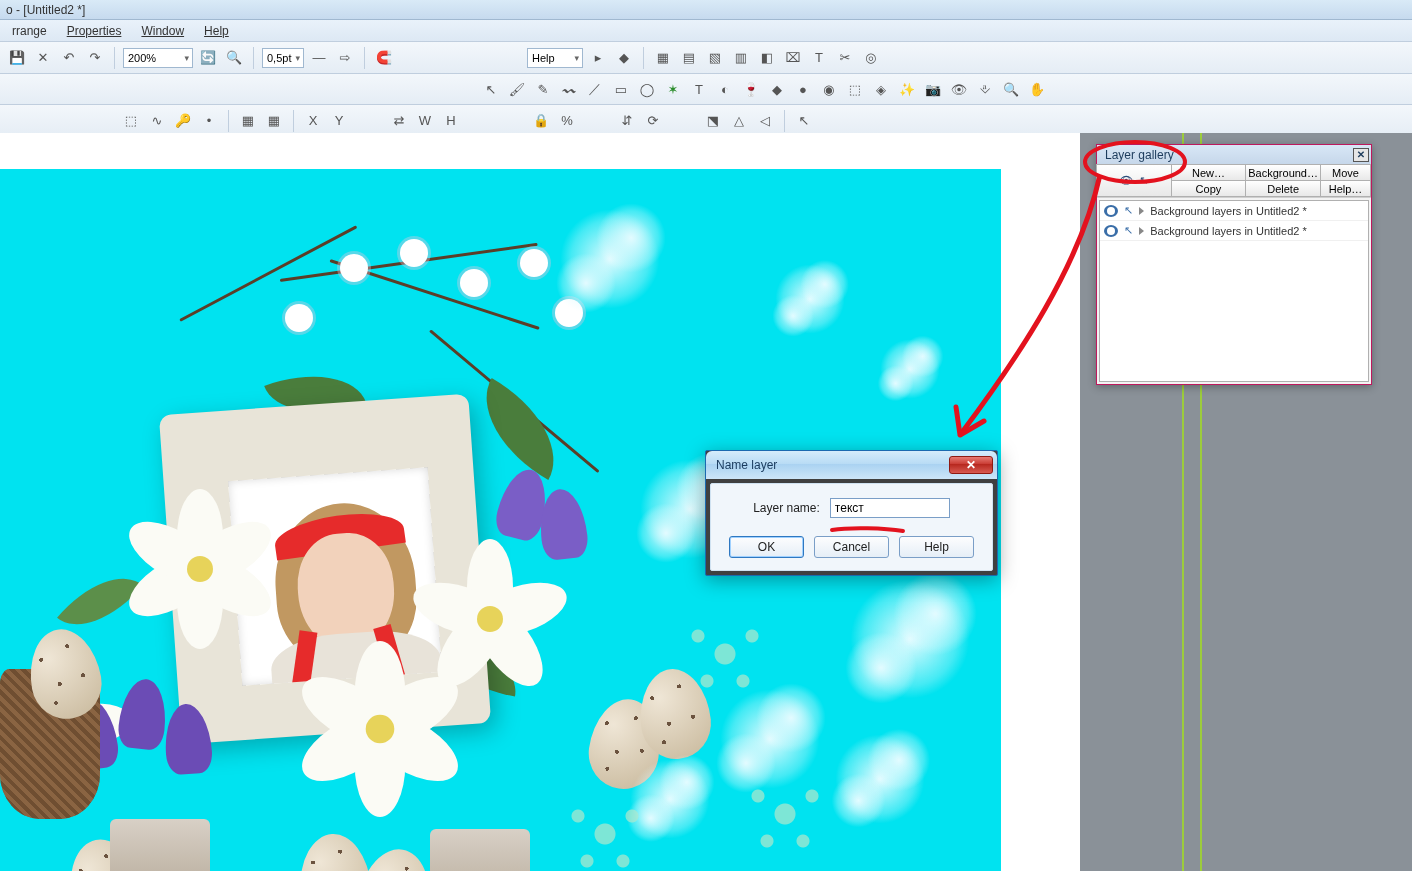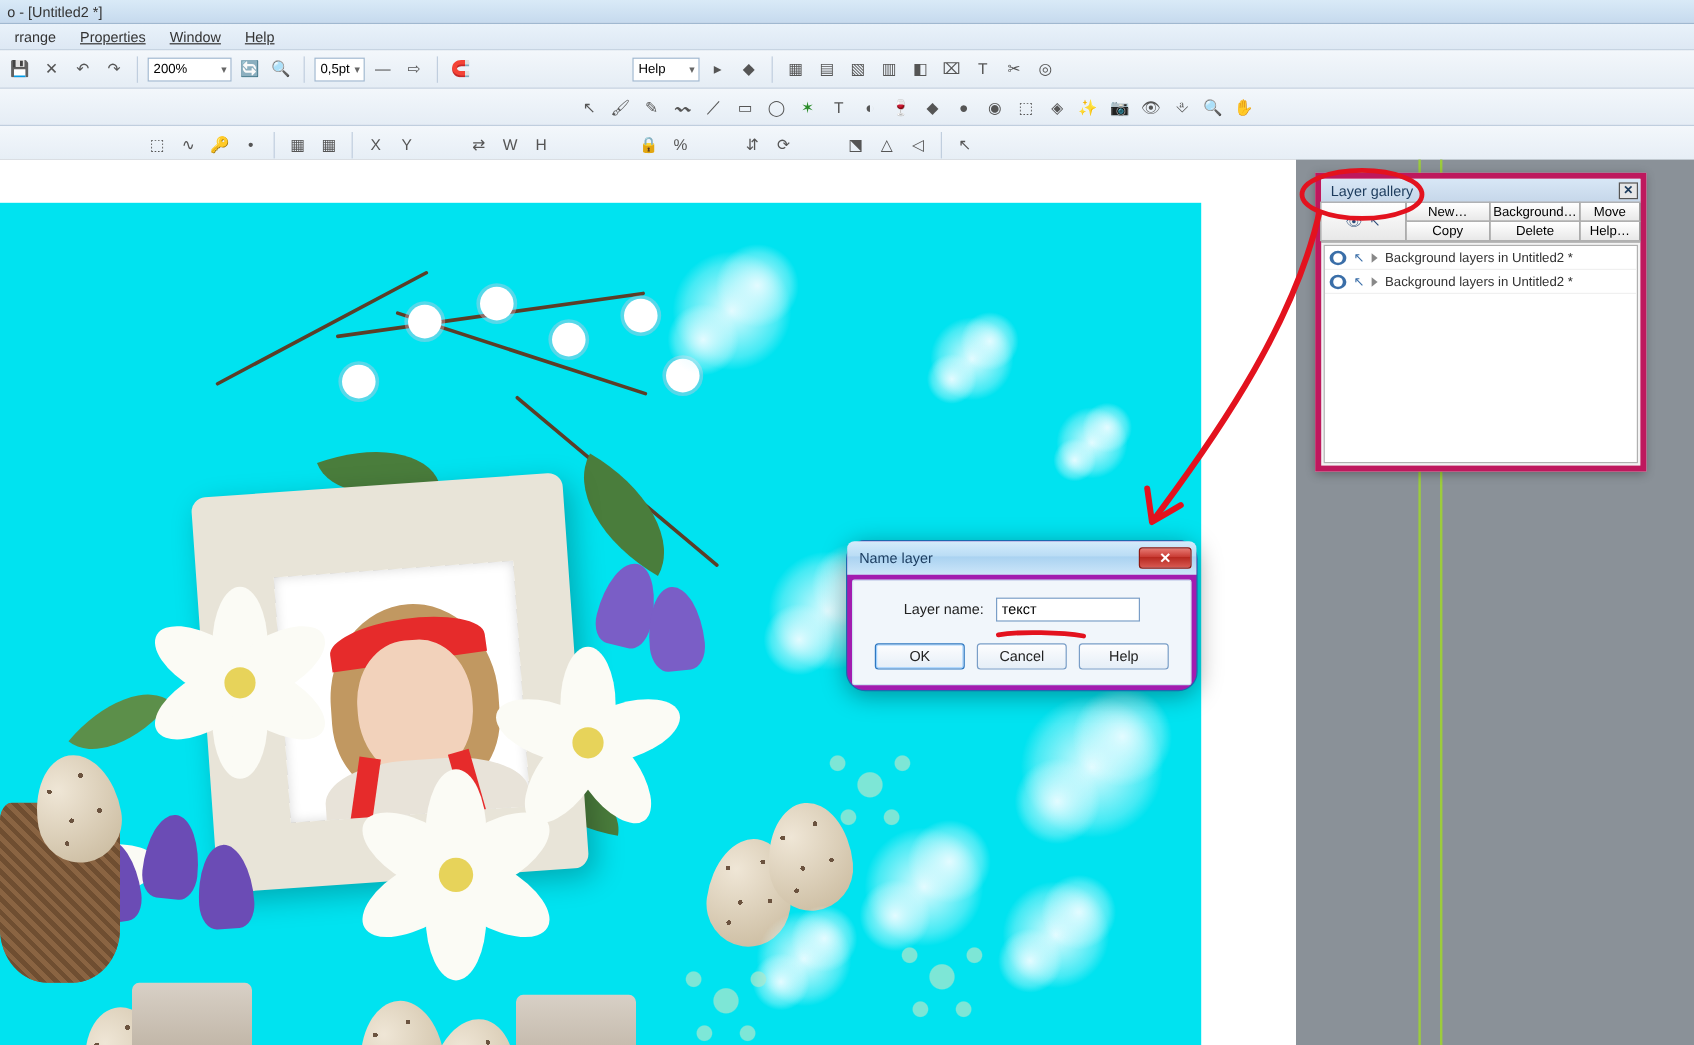--- a/index.html
+++ b/index.html
@@ -69,41 +69,41 @@
         radial-gradient(circle at 30% 80%, #b2e8cc 6px, transparent 7px),
         radial-gradient(circle at 70% 80%, #b2e8cc 6px, transparent 7px);
         opacity:0.7;}
 
     
     .guide-v { position:absolute; top:0; bottom:0; width:2px; background:#9ccc3c;}
     .guide-h1 { right: 228px; }
     .guide-h2 { right: 210px; }
 
     
-    .dialog { position:absolute; left:705px; top:450px; width:293px; background:#a21caf; border:1px solid #1b6ab0; border-radius:16px; box-shadow:0 4px 20px rgba(0,0,0,0.35); font-size:12px;}
+    .dialog { position:absolute; left:705px; top:450px; width:293px; background:#404040; border:1px solid #1b6ab0; border-radius:2px; box-shadow:0 4px 20px rgba(0,0,0,0.35); font-size:12px;}
     .dialog-tb { height:28px; background:linear-gradient(#d5ecfb,#b9dcf5 45%,#a9d2f1 46%,#cde6f9); border-radius:6px 6px 0 0; display:flex; align-items:center; padding:0 4px 0 10px; color:#1a3b5e;}
     .dialog-title { flex:1; }
     .dlg-close { width:44px; height:18px; background:linear-gradient(#e77a73,#c83a32 45%,#b7281f 46%,#d85a52); border:1px solid #8f1a12; border-radius:3px; color:#fff; display:flex; align-items:center; justify-content:center; font-weight:bold; font-size:12px;}
     .dialog-body { background:#f1f6fb; border:1px solid #d0e2f1; margin:4px; border-radius:2px; padding:14px 12px 12px;}
     .dlg-row { display:flex; align-items:center; justify-content:center; gap:10px; margin-bottom:18px;}
     .dlg-row label { color:#222;}
     .dlg-input { width:120px; height:20px; border:1px solid #7a9ec7; background:#fff; padding:0 4px; font-size:12px;}
     .dlg-btns { display:flex; justify-content:center; gap:10px;}
     .dlg-btn { width:75px; height:22px; background:linear-gradient(#fdfdfe,#e5eef7); border:1px solid #7a9ec7; border-radius:3px; font-size:12px; color:#222; display:flex; align-items:center; justify-content:center;}
     .dlg-btn.primary { border-color:#2f78c1; box-shadow: 0 0 0 1px #a0d1ff inset;}
 
     
     .annot-underline { position:absolute; left:830px; top:520px; width:75px; height:8px; pointer-events:none; }
     .annot-underline svg { width:100%; height:100%; overflow:visible;}
 
     
-    .panel { position:absolute; left:1096px; top:144px; width:276px; background:#f3f3f3; border:5px solid #be185d; box-shadow:0 2px 8px rgba(0,0,0,0.3);}
+    .panel { position:absolute; left:1096px; top:144px; width:276px; background:#f3f3f3; border:1px solid #be185d; box-shadow:0 2px 8px rgba(0,0,0,0.3);}
     .panel-tb { height:20px; background:linear-gradient(#d8e7f6,#c6d7ea); border-bottom:1px solid #a6b8cc; display:flex; align-items:center; padding:0 2px 0 8px; font-size:12px; color:#1c3b5c;}
     .panel-close { width:16px; height:14px; border:1px solid #555; background:#e6e6e6; font-size:10px; display:flex; align-items:center; justify-content:center; font-weight:bold; margin-left:auto;}
-    .panel-controls { display:grid; grid-template-columns: repeat(3,1fr) 50px; grid-template-rows: 16px 16px; background:#404040; border-bottom:1px solid #cfcfcf;}
+    .panel-controls { display:grid; grid-template-columns: repeat(3,1fr) 50px; grid-template-rows: 16px 16px; background:#0369a1; border-bottom:1px solid #cfcfcf;}
     .panel-controls .pc { border:1px solid #b0b0b0; background:linear-gradient(#fff,#e8e8e8); font-size:11px; display:flex; align-items:center; justify-content:center; margin:-1px 0 0 -1px; padding:0 2px;}
     .panel-icons-side { grid-row: 1 / span 2; display:flex; align-items:center; justify-content:center; gap:6px; border-left:1px solid #b0b0b0; font-size:13px; color:#2a4d7a;}
     .layer-list { background:#fff; border:1px solid #b0b0b0; margin:2px; height:182px; overflow:auto; font-size:11px;}
     .layer-row { display:flex; align-items:center; height:20px; padding:0 4px; gap:6px; color:#333; border-bottom:1px solid #f0f0f0;}
     .layer-row.sel { background:#2f6fc9; color:#fff;}
     .lr-eye { width:14px; height:12px; background:#3a6ea8; border-radius:50%; position:relative;}
     .lr-eye::after{content:"";position:absolute;left:3px;top:2px;width:8px;height:8px;background:#fff;border-radius:50%;}
     .lr-ptr { width:12px; height:12px; border:1px solid #3a6ea8; background:#fff; position:relative;}
     .lr-ptr.chk::after { content:"✓"; position:absolute; left:0; top:-3px; font-size:12px; color:#333;}
     .layer-row.sel .lr-ptr { border-color:#fff;}

